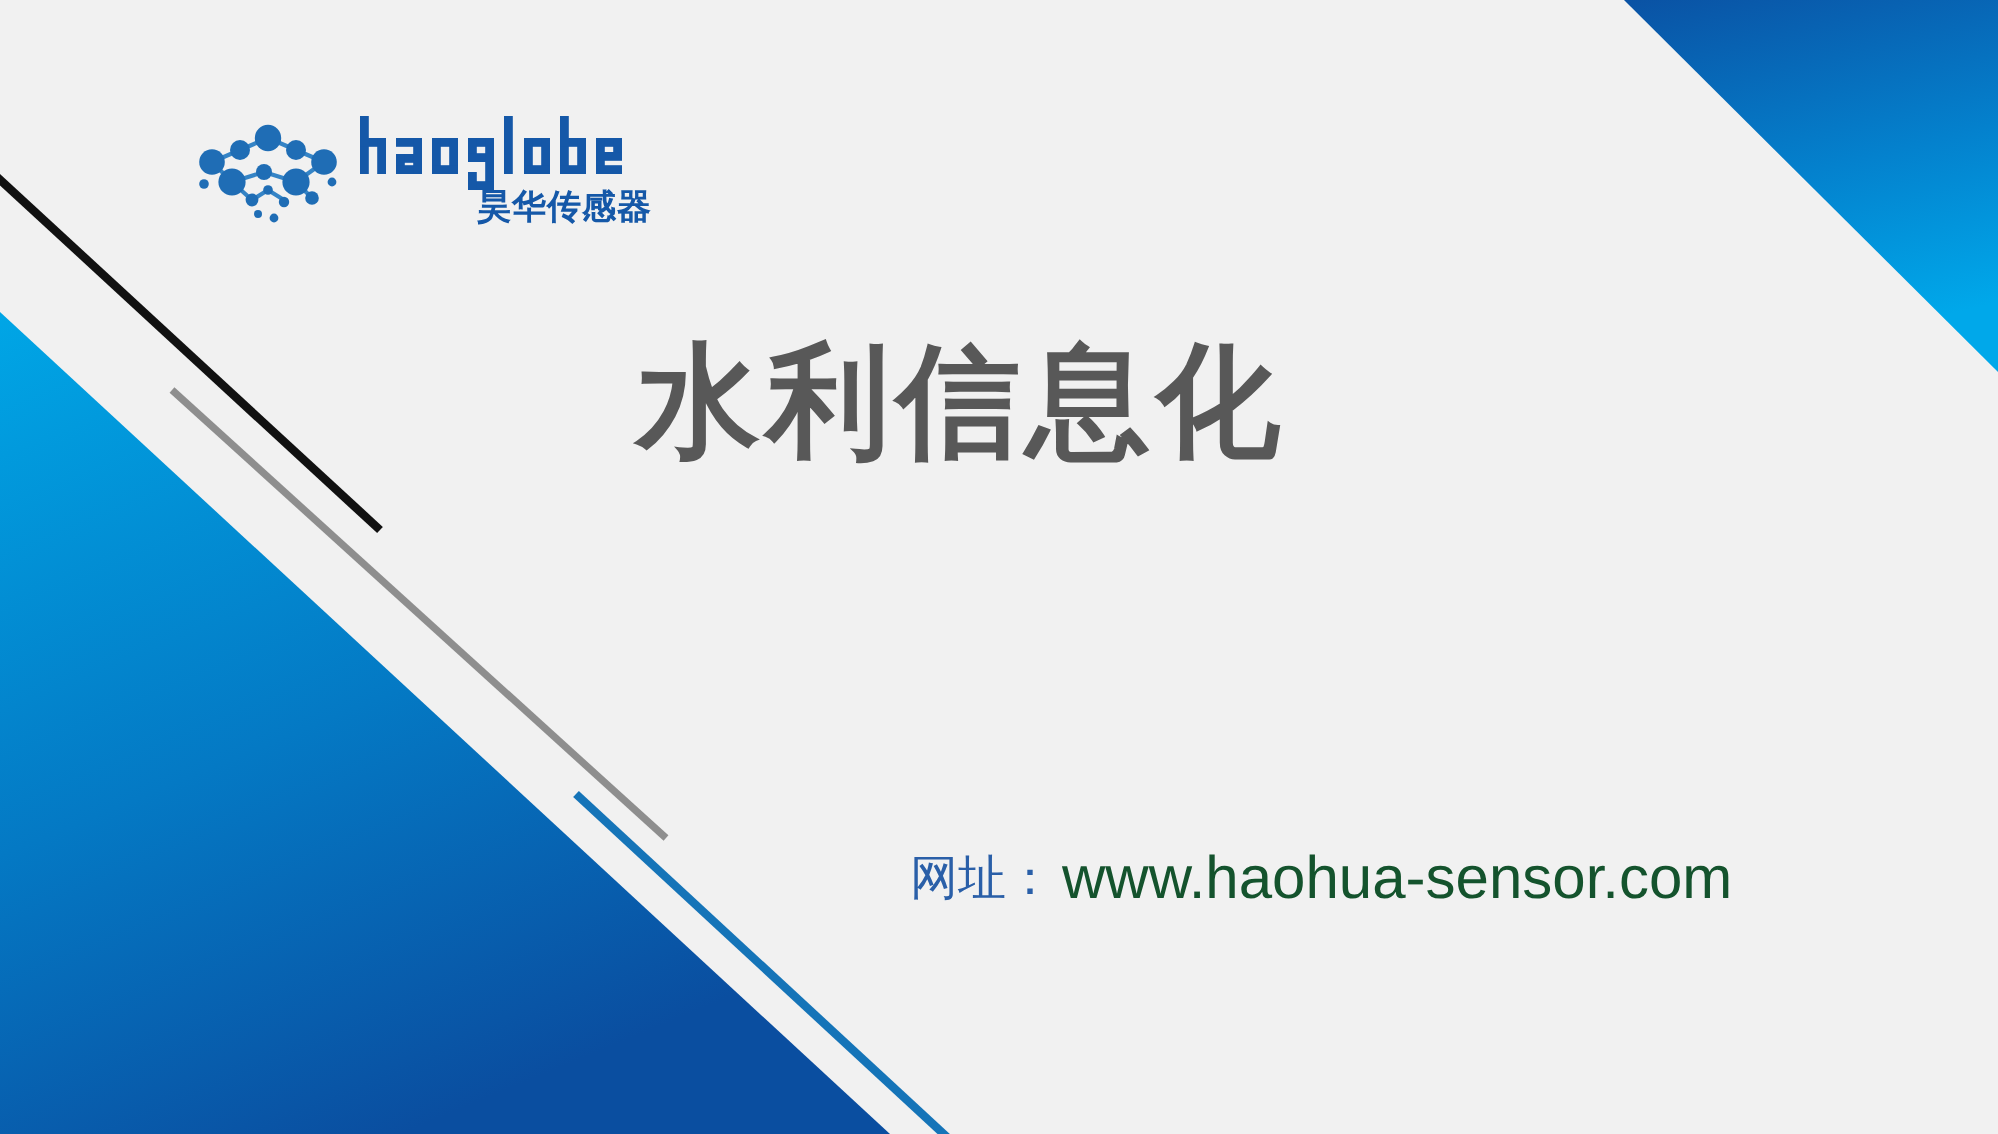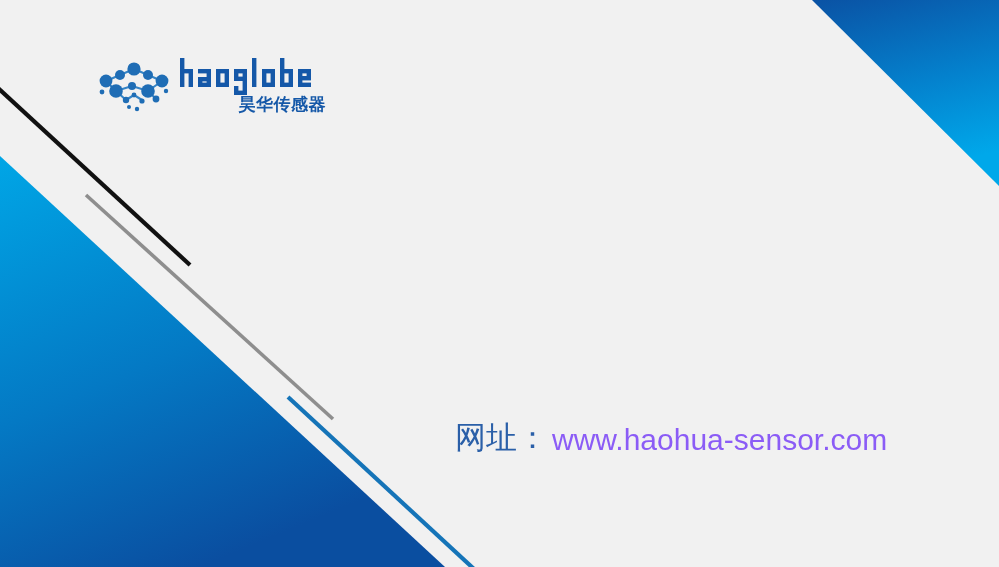--- a/index.html
+++ b/index.html
@@ -85,33 +85,33 @@
 
   
   #url-row {
     position: absolute;
     left: 455px;
     top: 420px;
     white-space: nowrap;
     color: #2a5fa8;
   }
   #url-label {
-    font-family: Liberation Mono, monospace;
-    font-size: 31px;
+    font-family: Liberation Serif, serif;
+    font-size: 24px;
     line-height: 40px;
     vertical-align: middle;
     color: #2a5fa8;
   }
   #url-value {
     font-family: "Liberation Sans", "DejaVu Sans", sans-serif;
     font-size: 30px;
     line-height: 40px;
     vertical-align: middle;
     margin-left: 4px;
-    color: #8b5cf6;
+    color: #14532d;
   }
 </style>
 </head>
 <body>
 
 <div id="slide">
 
   <svg id="decor-svg" viewBox="0 0 999 567" preserveAspectRatio="none">
     <defs>
       <linearGradient id="gradBL" x1="0" y1="0" x2="0.45" y2="1">
@@ -216,19 +216,20 @@
         <rect x="118" y="19" width="13" height="4.4"></rect>
         <rect x="126.6" y="12" width="4.4" height="7.4"></rect>
         <rect x="118" y="25.6" width="13" height="4.4"></rect>
       </g>
     </svg>
 
     <div id="logo-sub">昊华传感器</div>
   </div>
 
   <div id="title-group">
+    <div class="title-line" id="title-line-1">水利信息化</div>
   </div>
 
   <div id="url-row">
     <span id="url-label">网址：</span><span id="url-value">www.haohua-sensor.com</span>
   </div>
 
 </div>
 
 </body></html>

